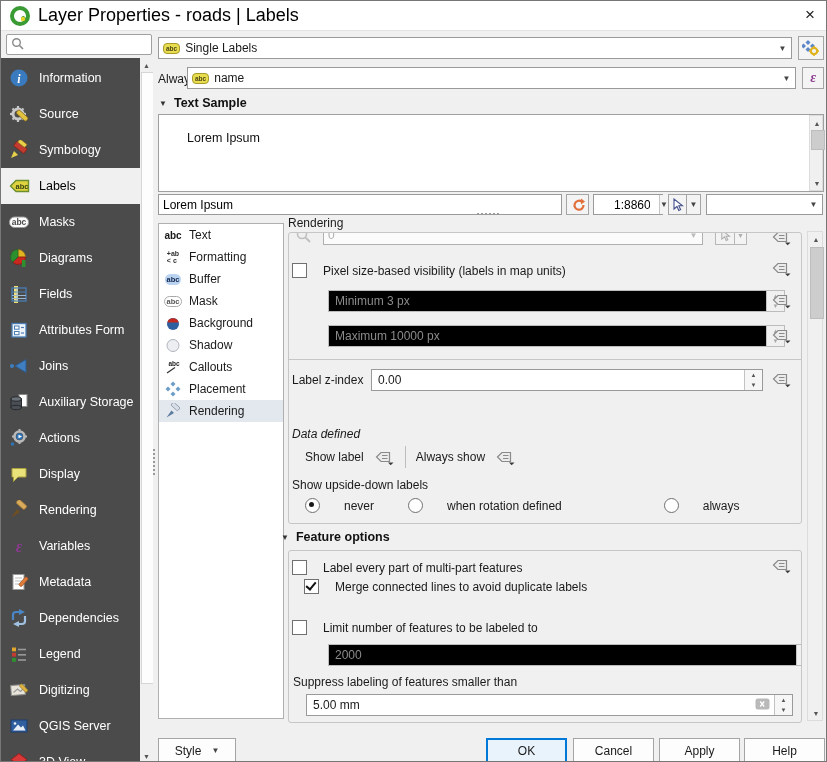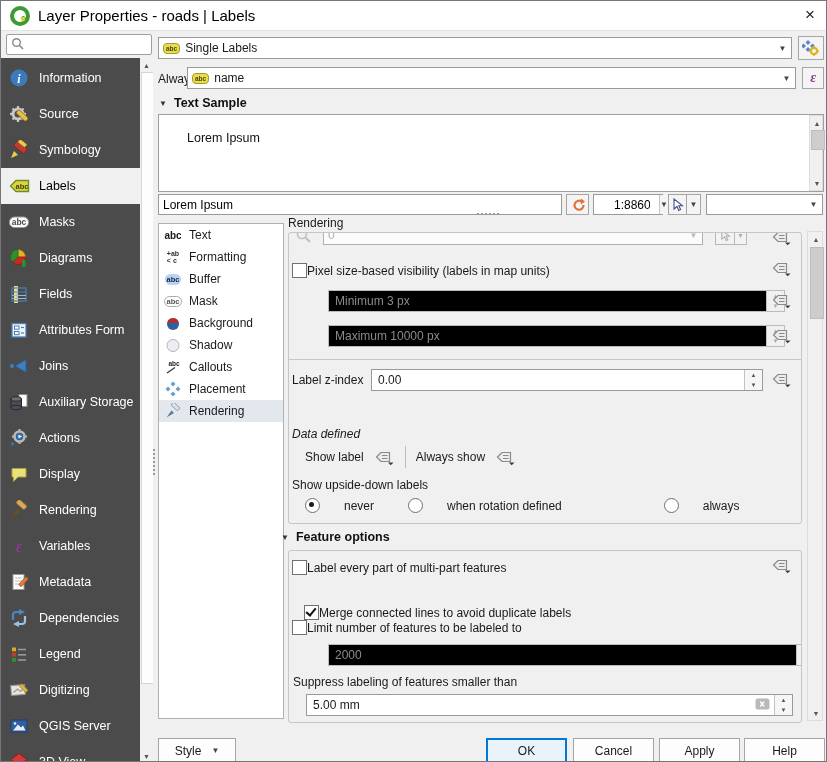--- a/index.html
+++ b/index.html
@@ -2,21 +2,21 @@
 <html><head>
 <meta charset="utf-8">
 <style>
   html,body{margin:0;padding:0;background:#d4d0c8;}
   .win{position:relative;width:827px;height:762px;background:#f0f0f0;border:1px solid #767676;
        box-sizing:border-box;overflow:hidden;font-family:"Liberation Sans",sans-serif;font-size:12px;color:#1a1a1a;}
   .abs{position:absolute;box-sizing:border-box;}
   
   .titlebar{left:0;top:0;width:100%;height:30px;background:#ffffff;border-bottom:1px solid #e3e3e3;
             display:flex;align-items:center;padding:0 8px;gap:7px;}
-  .title-text{font-size:15px;color:#000;}
+  .title-text{font-size:18px;color:#000;}
   .close-x{position:absolute;right:11px;top:4px;font-size:17px;color:#222;line-height:20px;cursor:default;}
   
   .search{left:5px;top:33px;width:146px;height:21px;background:#fff;border:1px solid #a0a0a0;border-radius:2px;
           display:flex;align-items:center;padding:0 4px;gap:4px;}
   .search input{border:none;outline:none;width:100%;font:inherit;background:transparent;}
   
   .sidebar{left:0;top:57px;width:152px;height:705px;background:#4b4b4b;overflow:hidden;}
   .side-list{position:absolute;left:0;top:2px;width:139px;}
   .side-item{height:36px;display:flex;align-items:center;gap:9px;color:#fff;padding-left:7px;font-size:12.5px;}
   .side-item.active{background:#f0f0f0;color:#000;}
@@ -32,21 +32,21 @@
   .btnish{background:#f4f4f4;border:1px solid #a5a5a5;display:flex;align-items:center;justify-content:center;}
   .pill{background:#e8dc4f;border:1px solid #a89b2c;border-radius:4px;font-size:6.5px;font-weight:bold;
         color:#4e4814;padding:0 2px;line-height:9px;flex:none;}
   .sect-head{display:flex;align-items:center;gap:7px;font-weight:bold;font-size:12.5px;color:#111;}
   .sect-head .tri{font-size:8px;color:#333;}
   .cb{width:13px;height:13px;background:#fff;border:1px solid #707070;position:relative;flex:none;}
   .cb.checked::after{content:"";position:absolute;left:3px;top:0;width:4px;height:8px;
                      border:solid #111;border-width:0 2px 2px 0;transform:rotate(40deg);}
   .rd{width:13px;height:13px;background:#fff;border:1px solid #707070;border-radius:50%;position:relative;flex:none;}
   .rd.sel::after{content:"";position:absolute;left:3px;top:3px;width:5px;height:5px;border-radius:50%;background:#1a1a1a;}
-  .row{display:flex;align-items:center;gap:0;}
+  .row{display:flex;align-items:center;gap:16px;}
   .spin{display:flex;background:#fff;border:1px solid #9a9a9a;}
   .spin .sp-text{flex:1;padding:3px 6px;white-space:nowrap;overflow:hidden;}
   .spin .sp-btns{width:17px;border-left:1px solid #c3c3c3;display:flex;flex-direction:column;background:#f6f6f6;}
   .spin .sp-btns span{flex:1;display:flex;align-items:center;justify-content:center;font-size:6px;color:#555;}
   .spin.dis{background:#000000;border-color:#bcbcbc;color:#8b8b8b;margin-left:22px;}
   .spin.dis .sp-btns{background:#f0f0f0;}
   .spin.dis .sp-btns span{color:#a8a8a8;}
   .grp{border:1px solid #c6c6c6;border-radius:3px;overflow:hidden;}
   .ddov{width:21px;height:17px;flex:none;}
   .tab-item{height:22px;display:flex;align-items:center;gap:6px;padding-left:4px;}
@@ -632,21 +632,21 @@
     </div>
     <span class="abs ddov" style="left:482px;top:6px;">
       <svg width="21" height="17" viewBox="0 0 21 17">
           <path d="M2.5 8 L7 3.5 H15.5 V12.5 H7 Z" fill="#ececec" stroke="#8a8a8a" stroke-width="1.2"></path>
           <line x1="8" y1="6.5" x2="13.5" y2="6.5" stroke="#8a8a8a"></line>
           <line x1="8" y1="9.5" x2="13.5" y2="9.5" stroke="#8a8a8a"></line>
           <polygon points="14,13.5 19.5,13.5 16.7,16.2" fill="#3a3a3a"></polygon>
         </svg>
     </span>
 
-    <div class="abs row" style="left:3px;top:54px;padding-left:12px;">
+    <div class="abs row" style="left:3px;top:28px;padding-left:12px;">
       <span class="cb checked"></span>
       <span class="lbl">Merge connected lines to avoid duplicate labels</span>
     </div>
 
     <div class="abs row" style="left:3px;top:69px;">
       <span class="cb"></span>
       <span class="lbl">Limit number of features to be labeled to</span>
     </div>
 
     <div class="abs spin dis" style="left:17px;top:93px;width:487px;height:22px;">

